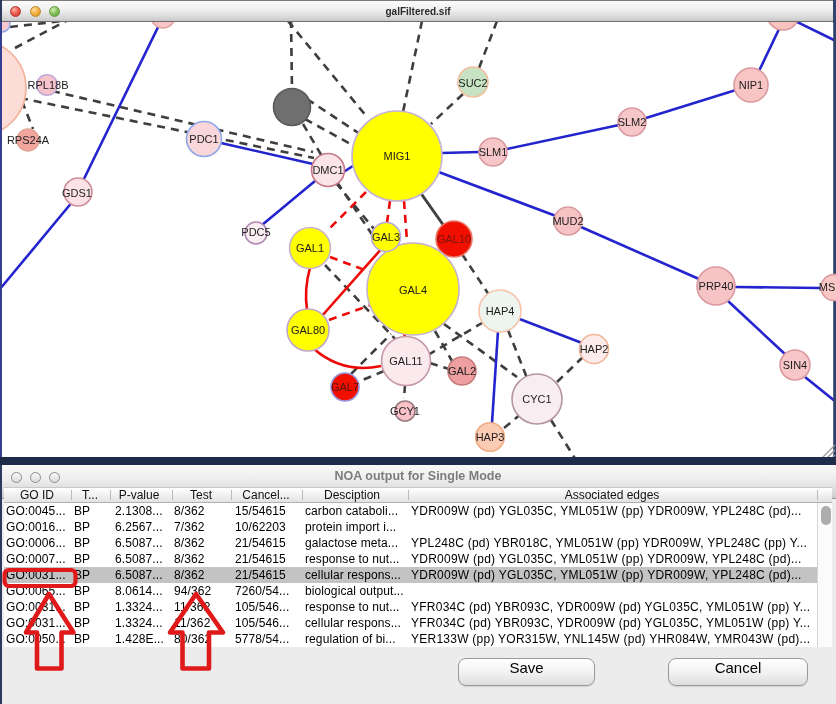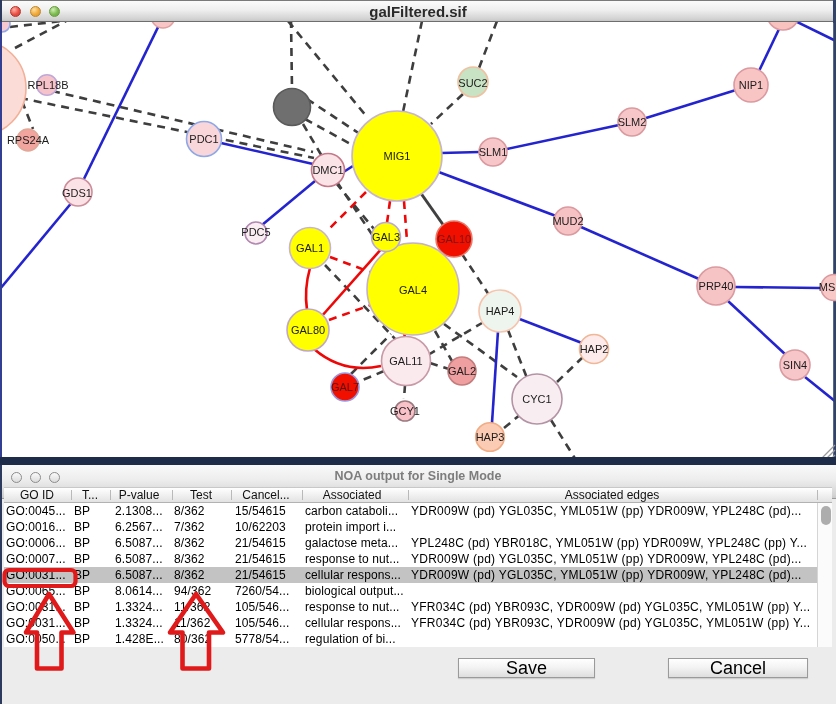--- a/index.html
+++ b/index.html
@@ -5,21 +5,21 @@
   font-family:"Liberation Sans",sans-serif}
 #leftedge{position:absolute;left:0;top:0;width:2px;height:704px;background:#2c3a5e;z-index:30}
 #leftedge2{position:absolute;left:0;top:22px;width:2px;height:435px;background:#333f93;z-index:31}
 #rightedge{position:absolute;left:833px;top:0;width:3px;height:23px;background:#31436b;z-index:30}
 #midband{position:absolute;left:0;top:457px;width:836px;height:8px;background:#1e2b49;z-index:31}
 
 #tb1{position:absolute;left:0;top:0;width:836px;height:22px;
   background:linear-gradient(#fbfbfb,#efefef 45%,#d2d2d2 90%,#c6c6c6);
   border-bottom:1px solid #6e6e6e;box-sizing:border-box;border-top:1px solid #7a7a7a;z-index:10}
 #tb1 .title{position:absolute;left:0;right:0;top:0;height:21px;line-height:21px;
-  text-align:center;font-size:15px;font-weight:bold;color:#2a2a2a}
+  text-align:center;font-size:10px;font-weight:bold;color:#2a2a2a}
 .light{position:absolute;top:5px;width:11px;height:11px;border-radius:50%;box-sizing:border-box}
 #lr{left:10px;background:radial-gradient(circle at 35% 30%,#ffb3a6,#ea5044 55%,#c83a30);border:1px solid #b5352c}
 #ly{left:30px;background:radial-gradient(circle at 35% 30%,#ffe0a0,#f0a839 55%,#d68f27);border:1px solid #bd872e}
 #lg{left:49px;background:radial-gradient(circle at 35% 30%,#d2f0b4,#7cbb51 55%,#63a53c);border:1px solid #6a9b3c}
 #canvas{position:absolute;left:0;top:22px;width:836px;height:437px;background:#fff;overflow:hidden}
 
 #botwin{position:absolute;left:0;top:465px;width:836px;height:239px;background:#ececec;z-index:5}
 #tb2{position:absolute;left:0;top:0;width:836px;height:34px;
   background:linear-gradient(#f9f9f9,#ededed 45%,#d3d3d3 92%,#c9c9c9);
   border-bottom:1px solid #9b9b9b;box-sizing:border-box}
@@ -35,22 +35,22 @@
 #tbody{position:absolute;left:4px;top:38px;width:828px;height:144px;background:#fff}
 .row{position:absolute;left:0;width:813px;height:16px;line-height:16.5px;font-size:12px;letter-spacing:0.1px;color:#000;white-space:nowrap}
 .row.sel{background:#c3c3c3}
 .row span{position:absolute;overflow:hidden;display:inline-block;height:16px}
 .c0{left:2px;width:63px}.c1{left:70px;width:36px}.c2{left:111px;width:57px}
 .c3{left:170px;width:57px}.c4{left:231px;width:67px}.c5{left:301px;width:103px}
 .c6{left:407px;width:403px;letter-spacing:0.25px}
 #sbar{position:absolute;left:817px;top:38px;width:15px;height:144px;background:#fbfbfb;
   border-left:1px solid #d5d5d5;box-sizing:border-box}
 #sthumb{position:absolute;left:821px;top:41px;width:10px;height:19px;border-radius:5px;background:#adadad}
-.btn{position:absolute;top:193px;height:20px;box-sizing:border-box;border:1px solid #9a9a9a;border-radius:0;
-  background:linear-gradient(#ffffff,#f2f2f2 50%,#dedede);font-size:18px;color:#000;text-align:center;line-height:18px;
+.btn{position:absolute;top:193px;height:28px;box-sizing:border-box;border:1px solid #9a9a9a;border-radius:8px;
+  background:linear-gradient(#ffffff,#f2f2f2 50%,#dedede);font-size:15px;color:#000;text-align:center;line-height:18px;
   box-shadow:0 1px 1px rgba(0,0,0,0.12)}
 #save{left:458px;width:137px}
 #cancel{left:668px;width:140px}
 #anno{position:absolute;left:0;top:0;z-index:50;pointer-events:none}
 </style></head>
 <body>
 <div id="tb1">
     <span class="light" id="lr"></span>
     <span class="light" id="ly"></span>
     <span class="light" id="lg"></span>
@@ -204,21 +204,21 @@
       <span class="ilight" style="left:29.5px"></span>
       <span class="ilight" style="left:48.5px"></span>
       <div class="title">NOA output for Single Mode</div>
     </div>
  <div id="thead">
   <div class="hl" style="left:33px">GO ID</div>
   <div class="hl" style="left:86px">T...</div>
   <div class="hl" style="left:135px">P-value</div>
   <div class="hl" style="left:197px">Test</div>
   <div class="hl" style="left:262px">Cancel...</div>
-  <div class="hl" style="left:348px">Associated</div>
+  <div class="hl" style="left:348px">Desciption</div>
   <div class="hl" style="left:608px">Associated edges</div>
   <div class="sep" style="left:67px"></div>
   <div class="sep" style="left:106px"></div>
   <div class="sep" style="left:168px"></div>
   <div class="sep" style="left:227px"></div>
   <div class="sep" style="left:298px"></div>
   <div class="sep" style="left:404px"></div>
   <div class="sep" style="left:813px"></div>
  </div>
  <div id="tbody">
@@ -292,20 +292,21 @@
         <span class="c5">cellular respons...</span>
         <span class="c6">YFR034C (pd) YBR093C, YDR009W (pd) YGL035C, YML051W (pp) Y...</span>
       </div>
   <div class="row" style="top:128px">
         <span class="c0">GO:0050...</span>
         <span class="c1">BP</span>
         <span class="c2">1.428E...</span>
         <span class="c3">80/362</span>
         <span class="c4">5778/54...</span>
         <span class="c5">regulation of bi...</span>
+        <span class="c6">YER133W (pp) YOR315W, YNL145W (pd) YHR084W, YMR043W (pd)...</span>
       </div>
  </div>
  <div id="sbar"></div>
     <div id="sthumb"></div>
  <div class="btn" id="save">Save</div>
  <div class="btn" id="cancel">Cancel</div>
 </div>
 <svg id="anno" width="836" height="704" viewBox="0 0 836 704">
  <rect x="4.5" y="570" width="71" height="16" rx="4.5" fill="none" stroke="#e01a1a" stroke-width="4.2"></rect>
  <path d="M 49 594 L 73.5 632.5 L 61.5 632.5 L 61.5 668.5 L 37 668.5 L 37 632.5 L 26 632.5 Z" fill="none" stroke="#e01a1a" stroke-width="4.6" stroke-linejoin="round"></path>

